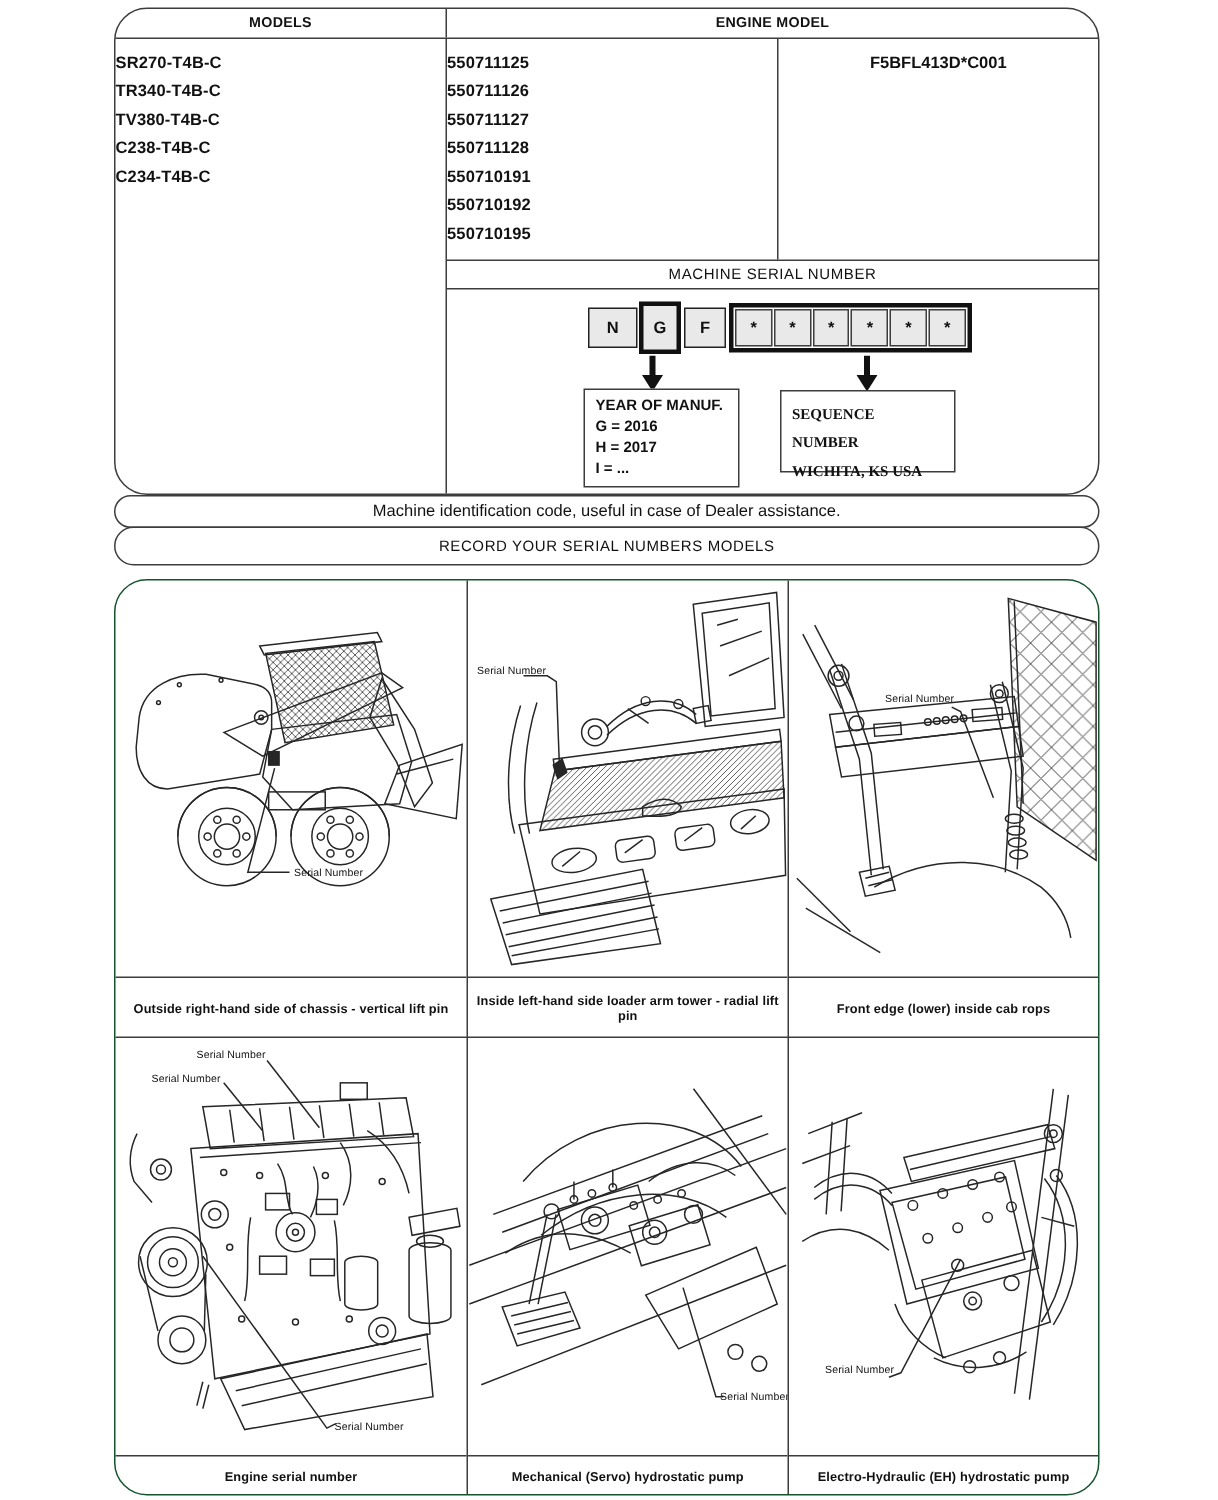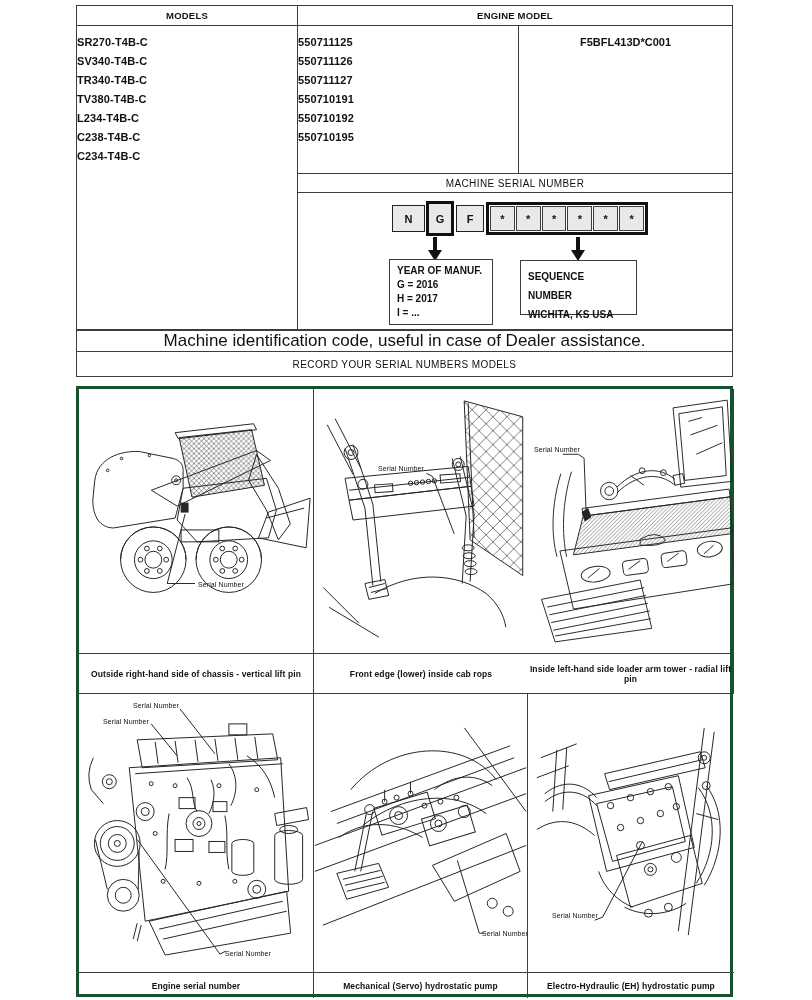--- a/index.html
+++ b/index.html
@@ -1,18 +1,18 @@
 <!DOCTYPE html>
 <html><head>
 <meta charset="utf-8">
 <style>
   html,body{margin:0;padding:0;background:#fff;}
   .page{position:relative;width:812px;height:1000px;background:#fff;
         font-family:"Liberation Sans","DejaVu Sans",sans-serif;color:#111;overflow:hidden;}
-  .abs{position:absolute;box-sizing:border-box;}
+  .abs{position:absolute;box-sizing:border-box;border-radius:22px;}
   .bdr{border:1px solid #3d3d3d;}
   
   .toptable{left:76px;top:5px;width:657px;height:325px;display:flex;flex-direction:column;}
   .t-head{display:flex;height:19px;border-bottom:1px solid #3d3d3d;}
   .t-head>div{display:flex;align-items:center;justify-content:center;
               font-size:9.5px;font-weight:bold;letter-spacing:.2px;}
   .hc1{width:220px;border-right:1px solid #3d3d3d;}
   .hc2{width:220px;border-right:1px solid #3d3d3d;}
   .hc3{flex:1;}
   .t-body{display:flex;flex:1;}
@@ -31,29 +31,29 @@
         display:flex;align-items:center;justify-content:center;font-weight:bold;font-size:11px;}
   .sbox-g{border:3px solid #111;}
   .stargrp{position:absolute;box-sizing:border-box;border:3px solid #111;background:#fff;
            padding:1px;display:flex;}
   .starcell{flex:1;background:#e9e9e9;border:1px solid #3d3d3d;margin-left:1px;
             display:flex;align-items:center;justify-content:center;font-weight:bold;font-size:11px;}
   .starcell:first-child{margin-left:0;}
   .infobox{position:absolute;box-sizing:border-box;border:1px solid #3d3d3d;background:#fff;
            font-size:10px;font-weight:bold;padding:4px 7px;line-height:14px;}
   .infobox .ttl{margin-bottom:0;}
-  .seqbox{line-height:19px;padding-top:6px;}
+  .seqbox{line-height:19px;padding-top:6px;font-family:Liberation Serif, serif;}
   .darr{position:absolute;width:14px;height:24px;}
   
   .note1{left:76px;top:330px;width:657px;height:22px;display:flex;align-items:center;justify-content:center;
-         font-size:17px;}
+         font-size:11px;}
   .note2{left:76px;top:351px;width:657px;height:26px;display:flex;align-items:center;justify-content:center;
          font-size:10px;letter-spacing:.4px;}
   
-  .grid{left:76px;top:386px;width:657px;height:611px;border:3px solid #14532d;
+  .grid{left:76px;top:386px;width:657px;height:611px;border:1px solid #14532d;
         display:grid;grid-template-columns:235px 214px 206px;grid-template-rows:305px 304px;}
   .cell{position:relative;box-sizing:border-box;display:flex;flex-direction:column;}
   .cell.c-r{border-right:1px solid #3d3d3d;}
   .cell.c-b{border-bottom:1px solid #3d3d3d;}
   .illus{position:relative;flex:1;overflow:hidden;}
   .illus svg{position:absolute;left:0;top:0;width:100%;height:100%;}
   .caption{border-top:1px solid #3d3d3d;display:flex;align-items:center;justify-content:center;
            font-size:8.5px;font-weight:bold;text-align:center;letter-spacing:.1px;}
   .cap1{height:39px;}
   .cap2{height:25px;}
@@ -65,33 +65,32 @@
 <div class="page">
 
   <div class="abs bdr toptable">
     <div class="t-head">
       <div class="hc1">MODELS</div>
       <div class="hc3">ENGINE MODEL</div>
     </div>
     <div class="t-body">
       <div class="col-models">
         <div>SR270-T4B-C</div>
-        <div>SV340-T4B-C</div>
         <div>TR340-T4B-C</div>
         <div>TV380-T4B-C</div>
-        <div>L234-T4B-C</div>
         <div>C238-T4B-C</div>
         <div>C234-T4B-C</div>
       </div>
       <div class="right-area">
         <div class="row-codes">
           <div class="col-codes">
             <div>550711125</div>
             <div>550711126</div>
             <div>550711127</div>
+            <div>550711128</div>
             <div>550710191</div>
             <div>550710192</div>
             <div>550710195</div>
           </div>
           <div class="col-engine">
             <div>F5BFL413D*C001</div>
           </div>
         </div>
         <div class="msn-head">MACHINE SERIAL NUMBER</div>
 
@@ -182,70 +181,20 @@
               <circle cx="97" cy="92" r="1.5"></circle>
             <rect x="102" y="115" width="7" height="9" fill="#262626"></rect>
             <polyline points="106,126 88,196 116,196"></polyline>
           </g>
         </svg>
         <span class="slabel" style="left:119px;top:192px;">Serial Number</span>
       </div>
       <div class="caption cap1">Outside right-hand side of chassis - vertical lift pin</div>
     </div>
 
-    <div class="cell c-b">
-      <div class="illus">
-        <svg viewBox="0 0 205 266">
-          <g fill="none" stroke="#262626" stroke-width="1">
-            <defs>
-                <pattern id="p3g" width="14" height="14" patternUnits="userSpaceOnUse">
-              <path d="M0 7 L7 0 L14 7 L7 14 Z" stroke="#262626" stroke-width="0.6" fill="none"></path>
-                </pattern>
-              </defs>
-            <polygon points="146,12 205,28 205,188 152,152" fill="url(#p3g)"></polygon>
-            <line x1="150" y1="14" x2="156" y2="150"></line>
-            <line x1="8" y1="36" x2="34" y2="86"></line>
-              <line x1="16" y1="30" x2="42" y2="80"></line>
-            <polygon points="26,90 150,78 153,98 30,112"></polygon>
-            <polygon points="30,112 153,98 156,118 34,132"></polygon>
-            <line x1="30" y1="102" x2="151" y2="89"></line>
-            <circle cx="92" cy="95" r="2.2"></circle>
-              <circle cx="98" cy="94.4" r="2.2"></circle>
-              <circle cx="104" cy="93.8" r="2.2"></circle>
-            <circle cx="110" cy="93.2" r="2.2"></circle>
-              <circle cx="116" cy="92.6" r="2.2"></circle>
-            <rect x="56" y="96" width="18" height="8" transform="rotate(-4 65 100)"></rect>
-            <rect x="122" y="86" width="20" height="8" transform="rotate(-4 132 90)"></rect>
-            <path d="M26,60 L46,120 L54,198"></path>
-            <path d="M34,56 L54,116 L62,194"></path>
-            <circle cx="32" cy="64" r="7"></circle>
-              <circle cx="32" cy="64" r="3"></circle>
-              <circle cx="44" cy="96" r="5"></circle>
-            <polygon points="46,196 66,192 70,208 50,212"></polygon>
-            <line x1="50" y1="200" x2="66" y2="196"></line>
-              <line x1="52" y1="205" x2="68" y2="201"></line>
-            <path d="M134,70 L148,128 L144,196"></path>
-            <path d="M142,68 L156,126 L152,194"></path>
-            <circle cx="140" cy="76" r="6"></circle>
-              <circle cx="140" cy="76" r="2.5"></circle>
-            <ellipse cx="150" cy="160" rx="6" ry="3"></ellipse>
-              <ellipse cx="151" cy="168" rx="6" ry="3"></ellipse>
-            <ellipse cx="152" cy="176" rx="6" ry="3"></ellipse>
-              <ellipse cx="153" cy="184" rx="6" ry="3"></ellipse>
-            <path d="M56,206 C96,182 140,186 168,206 C180,216 186,228 188,240"></path>
-            <line x1="10" y1="220" x2="60" y2="250"></line>
-              <line x1="4" y1="200" x2="40" y2="236"></line>
-            <polyline points="108,85 114,88 136,146"></polyline>
-          </g>
-        </svg>
-        <span class="slabel" style="left:64px;top:76px;">Serial Number</span>
-      </div>
-      <div class="caption cap1">Front edge (lower) inside cab rops</div>
-    </div>
-
     <div class="cell c-r c-b">
       <div class="illus">
         <svg viewBox="0 0 212 266">
           <g fill="none" stroke="#262626" stroke-width="1">
             <defs>
                 <pattern id="p2h" width="4" height="4" patternUnits="userSpaceOnUse">
               <path d="M0 4L4 0" stroke="#262626" stroke-width="0.5"></path>
                 </pattern>
               </defs>
             <polygon points="150,16 206,8 211,92 158,98"></polygon>
@@ -281,20 +230,70 @@
             <line x1="24" y1="238" x2="124" y2="218"></line>
               <line x1="26" y1="246" x2="126" y2="226"></line>
             <line x1="28" y1="252" x2="127" y2="234"></line>
             <polygon points="56,124 62,120 65,129 59,133" fill="#262626"></polygon>
             <polyline points="36,64 52,64 58,68 60,122"></polyline>
           </g>
         </svg>
         <span class="slabel" style="left:6px;top:57px;">Serial Number</span>
       </div>
       <div class="caption cap1">Inside left-hand side loader arm tower - radial lift pin</div>
+    </div>
+
+    <div class="cell c-b">
+      <div class="illus">
+        <svg viewBox="0 0 205 266">
+          <g fill="none" stroke="#262626" stroke-width="1">
+            <defs>
+                <pattern id="p3g" width="14" height="14" patternUnits="userSpaceOnUse">
+              <path d="M0 7 L7 0 L14 7 L7 14 Z" stroke="#262626" stroke-width="0.6" fill="none"></path>
+                </pattern>
+              </defs>
+            <polygon points="146,12 205,28 205,188 152,152" fill="url(#p3g)"></polygon>
+            <line x1="150" y1="14" x2="156" y2="150"></line>
+            <line x1="8" y1="36" x2="34" y2="86"></line>
+              <line x1="16" y1="30" x2="42" y2="80"></line>
+            <polygon points="26,90 150,78 153,98 30,112"></polygon>
+            <polygon points="30,112 153,98 156,118 34,132"></polygon>
+            <line x1="30" y1="102" x2="151" y2="89"></line>
+            <circle cx="92" cy="95" r="2.2"></circle>
+              <circle cx="98" cy="94.4" r="2.2"></circle>
+              <circle cx="104" cy="93.8" r="2.2"></circle>
+            <circle cx="110" cy="93.2" r="2.2"></circle>
+              <circle cx="116" cy="92.6" r="2.2"></circle>
+            <rect x="56" y="96" width="18" height="8" transform="rotate(-4 65 100)"></rect>
+            <rect x="122" y="86" width="20" height="8" transform="rotate(-4 132 90)"></rect>
+            <path d="M26,60 L46,120 L54,198"></path>
+            <path d="M34,56 L54,116 L62,194"></path>
+            <circle cx="32" cy="64" r="7"></circle>
+              <circle cx="32" cy="64" r="3"></circle>
+              <circle cx="44" cy="96" r="5"></circle>
+            <polygon points="46,196 66,192 70,208 50,212"></polygon>
+            <line x1="50" y1="200" x2="66" y2="196"></line>
+              <line x1="52" y1="205" x2="68" y2="201"></line>
+            <path d="M134,70 L148,128 L144,196"></path>
+            <path d="M142,68 L156,126 L152,194"></path>
+            <circle cx="140" cy="76" r="6"></circle>
+              <circle cx="140" cy="76" r="2.5"></circle>
+            <ellipse cx="150" cy="160" rx="6" ry="3"></ellipse>
+              <ellipse cx="151" cy="168" rx="6" ry="3"></ellipse>
+            <ellipse cx="152" cy="176" rx="6" ry="3"></ellipse>
+              <ellipse cx="153" cy="184" rx="6" ry="3"></ellipse>
+            <path d="M56,206 C96,182 140,186 168,206 C180,216 186,228 188,240"></path>
+            <line x1="10" y1="220" x2="60" y2="250"></line>
+              <line x1="4" y1="200" x2="40" y2="236"></line>
+            <polyline points="108,85 114,88 136,146"></polyline>
+          </g>
+        </svg>
+        <span class="slabel" style="left:64px;top:76px;">Serial Number</span>
+      </div>
+      <div class="caption cap1">Front edge (lower) inside cab rops</div>
     </div>
 
     <div class="cell c-r">
       <div class="illus">
         <svg viewBox="0 0 234 279">
           <g fill="none" stroke="#262626" stroke-width="1">
             <polygon points="58,46 194,40 199,66 63,74"></polygon>
             <line x1="76" y1="48" x2="79" y2="70"></line>
               <line x1="96" y1="47" x2="99" y2="69"></line>
             <line x1="116" y1="46" x2="119" y2="68"></line>

